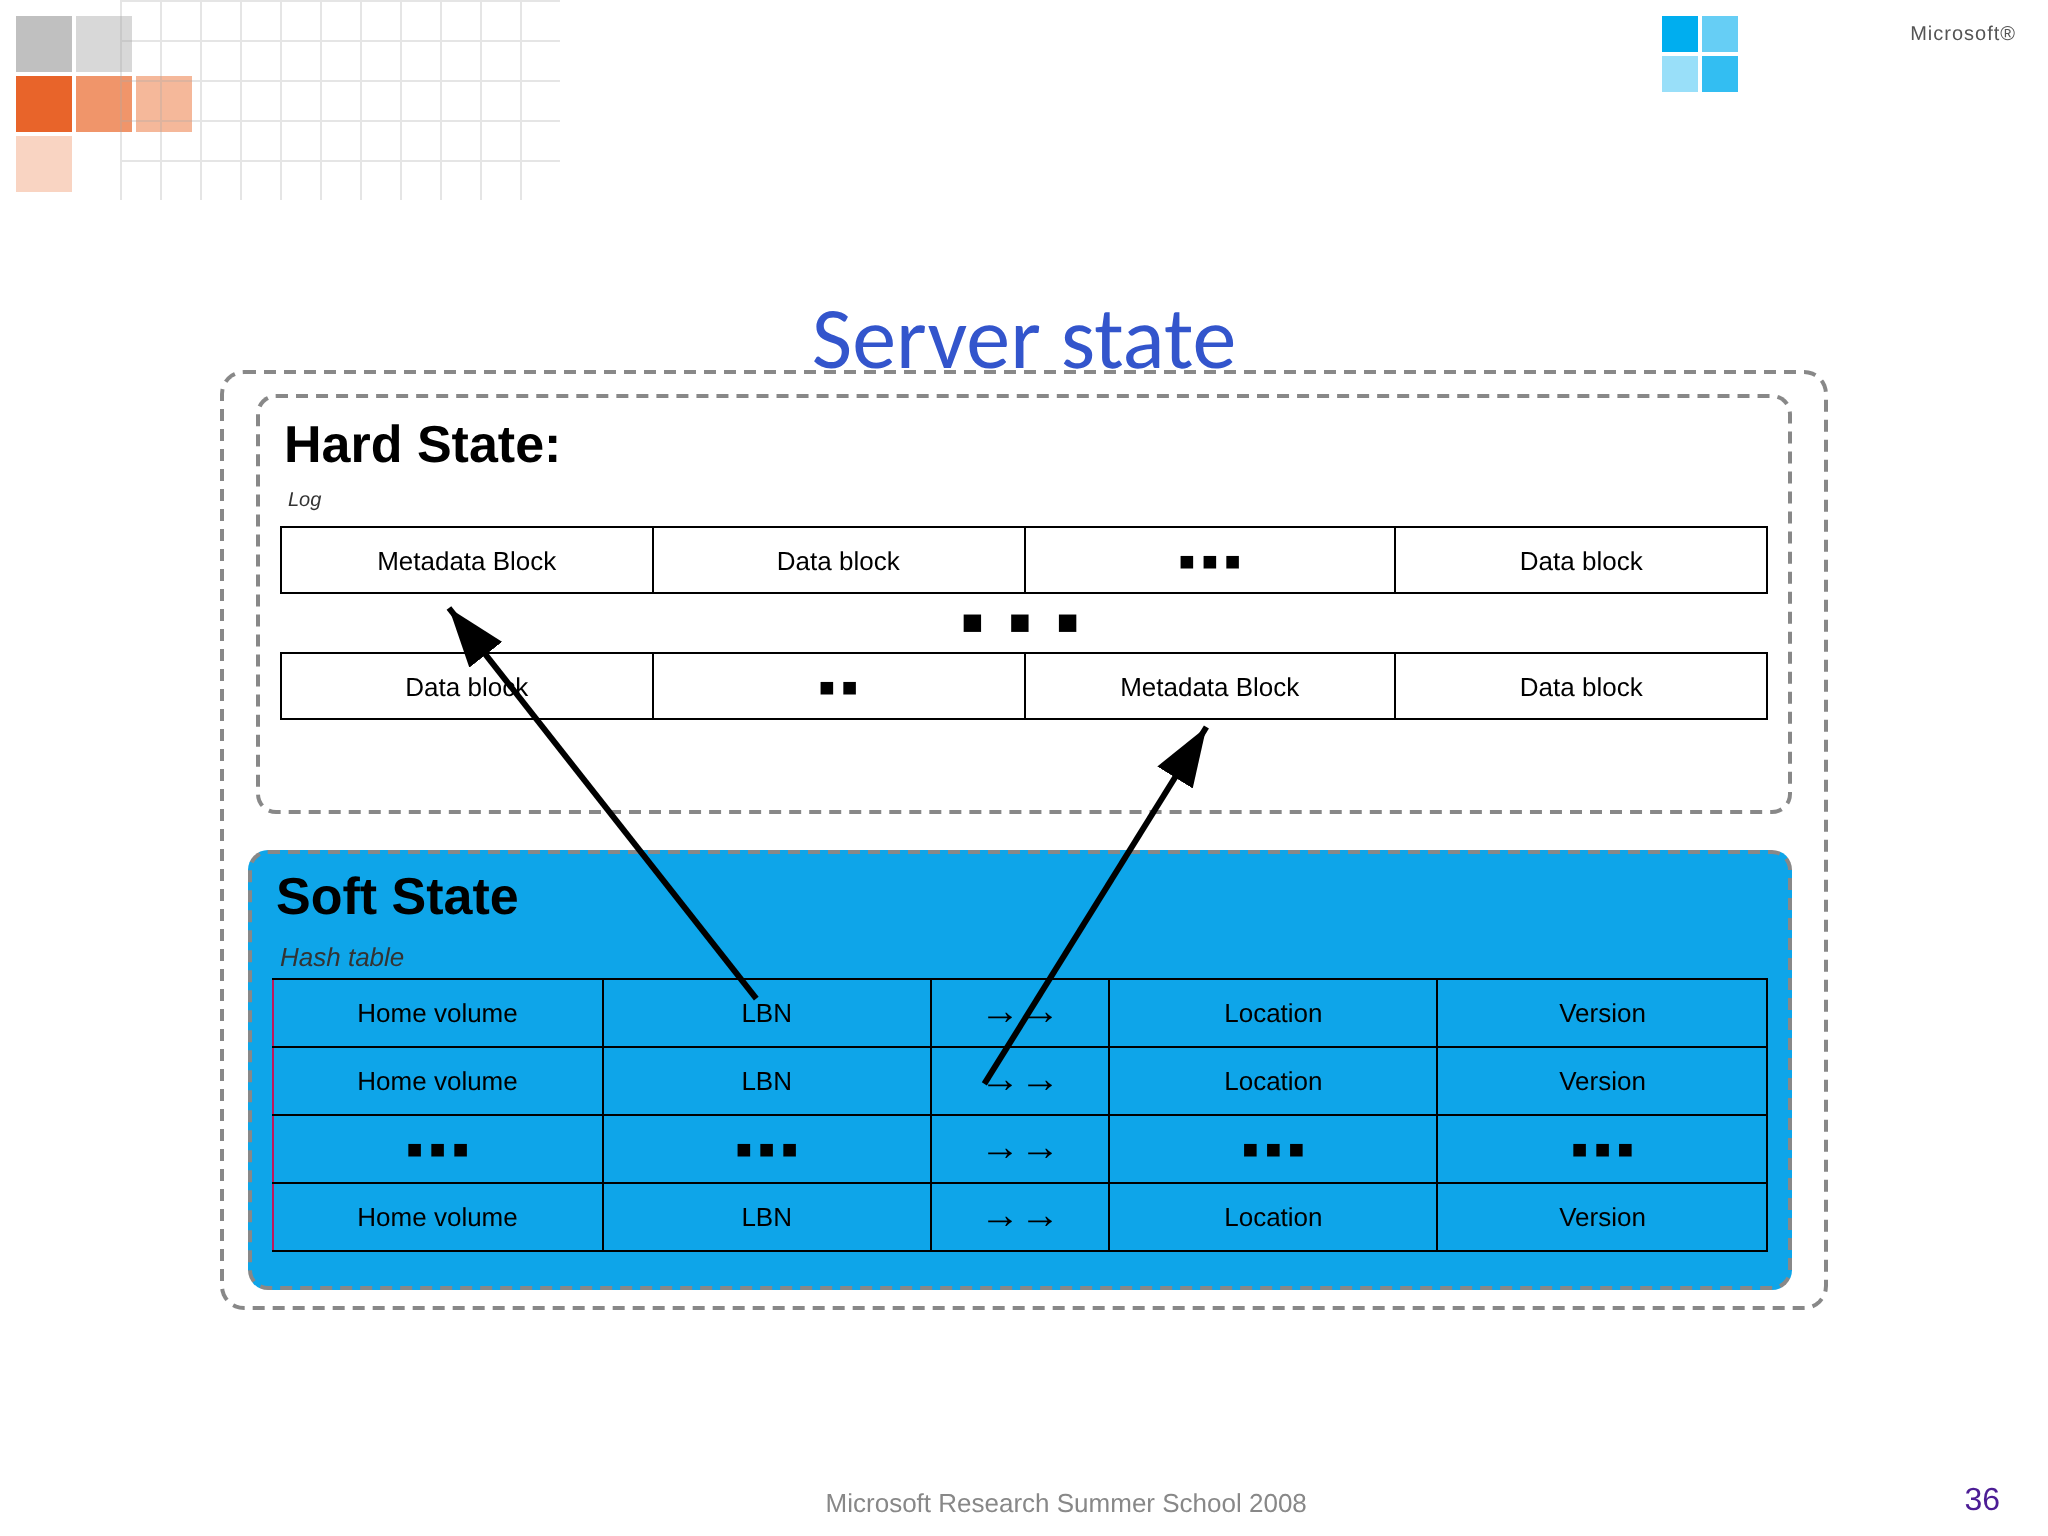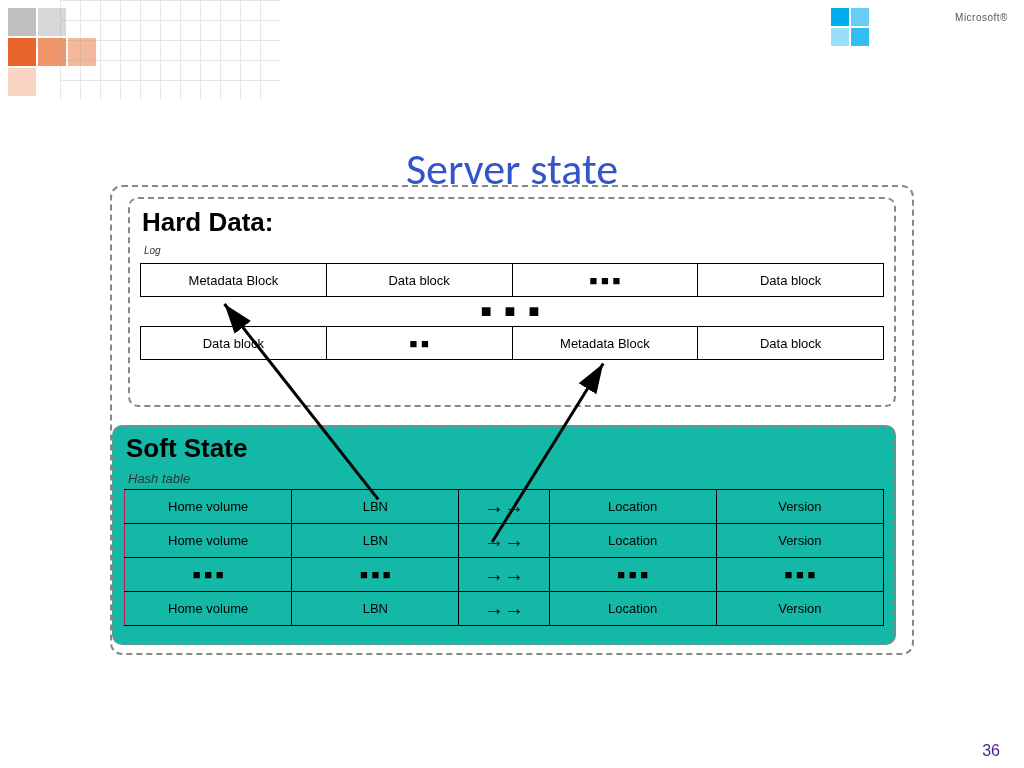--- a/index.html
+++ b/index.html
@@ -185,26 +185,26 @@
       border-top: 1px solid #000;
       font-size: 18px;
       letter-spacing: 4px;
       font-weight: bold;
     }
 
     
     .soft-state {
       position: absolute;
       top: 238px;
-      left: 0;
+      left: 12px;
       right: 16px;
       height: 220px;
       border: 2px dashed #888;
       border-radius: 10px;
-      background: #14b8a6;
+      background: #0ea5e9;
     }
 
     .soft-state-title {
       position: absolute;
       top: 6px; left: 12px;
       font-size: 26px;
       font-weight: bold;
       font-family: Arial, sans-serif;
       color: #000;
     }
@@ -307,21 +307,21 @@
     <div class="ms-sq ms-sq-4"></div>
   </div>
 </div>
 
 <div class="page-title">Server state</div>
 
 <div class="diagram">
   <div class="outer-dashed">
 
     <div class="hard-state">
-      <div class="hard-state-title">Hard Data:</div>
+      <div class="hard-state-title">Hard State:</div>
       <div class="log-label">Log</div>
 
       <div class="hard-table">
 
         <div class="h-row">
           <div class="h-cell">Metadata Block</div>
           <div class="h-cell">Data block</div>
           <div class="h-cell">■ ■ ■</div>
           <div class="h-cell">Data block</div>
         </div>
@@ -393,14 +393,15 @@
       <line x1="255" y1="315" x2="100" y2="118" stroke="#000" stroke-width="3" marker-end="url(#arrowhead)"></line>
 
       <line x1="370" y1="358" x2="482" y2="178" stroke="#000" stroke-width="3" marker-end="url(#arrowhead)"></line>
     </svg>
 
   </div>
 </div>
 
 <div class="footer">
   <div style="width:60px"></div>
+  <div class="footer-text">Microsoft Research Summer School 2008</div>
   <div class="footer-page">36</div>
 </div>
 
 </body></html>

